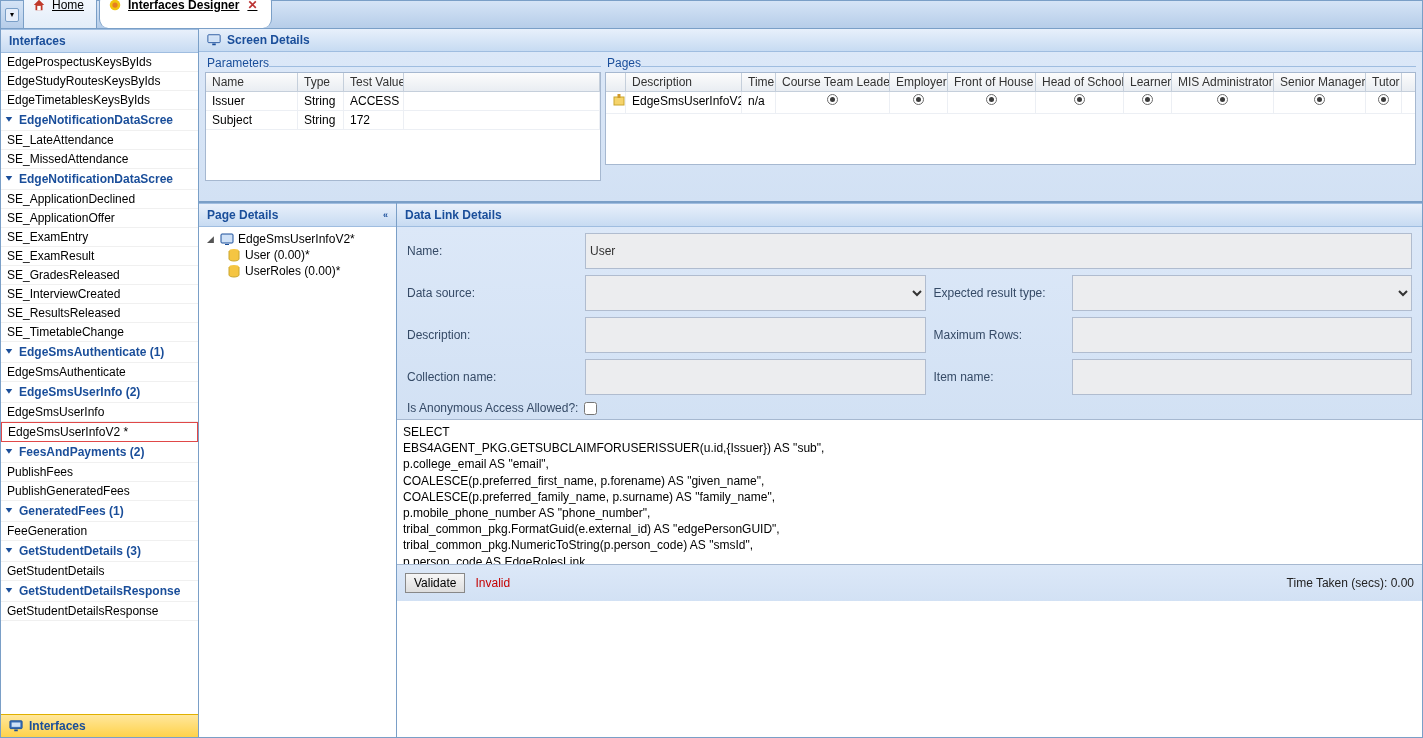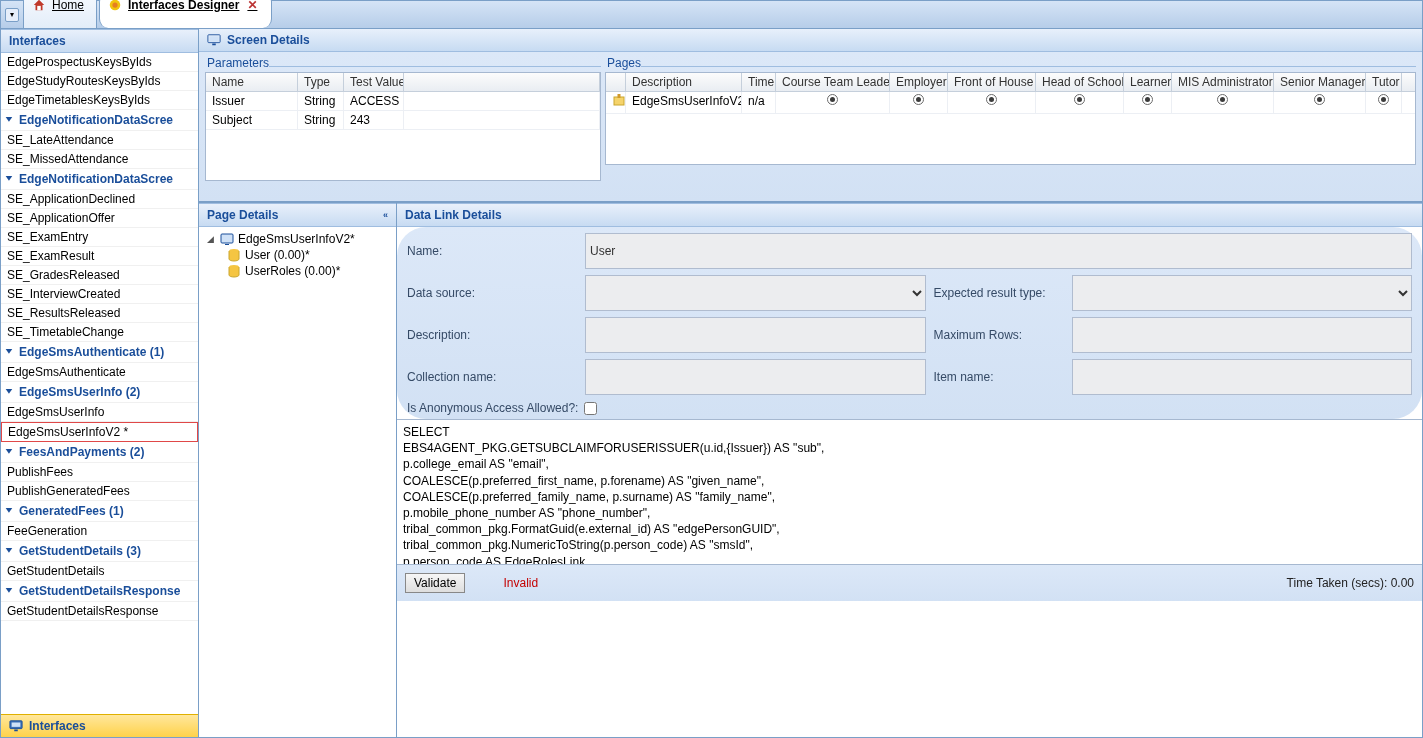--- a/index.html
+++ b/index.html
@@ -64,29 +64,29 @@
 .page-tree { flex: 1; padding: 4px; font-size: 12px; overflow: auto; background: #fff; }
 .page-tree-row { display: flex; align-items: center; gap: 4px; padding: 1px 2px; cursor: pointer; }
 .page-tree-row.indent1 { padding-left: 24px; }
 .expander { width: 11px; height: 11px; display: inline-flex; align-items: center; justify-content: center; font-size: 9px; color: #555; }
 .icon-page { width: 14px; height: 14px; display: inline-block; }
 .icon-db { width: 14px; height: 14px; display: inline-block; }
 
 
 .dld { flex: 1; display: flex; flex-direction: column; min-width: 0; }
 .dld .panel-header { }
-.dld-form { background: linear-gradient(to bottom, #dce8f8, #d2e1f4); padding: 6px 10px 4px 10px; display: grid; grid-template-columns: 170px 1fr 130px 1fr; column-gap: 8px; row-gap: 6px; align-items: center; font-size: 12px; color: #354a66; border-radius: 29px; }
+.dld-form { background: linear-gradient(to bottom, #dce8f8, #d2e1f4); padding: 6px 10px 4px 10px; display: grid; grid-template-columns: 170px 1fr 130px 1fr; column-gap: 8px; row-gap: 6px; align-items: center; font-size: 12px; color: #354a66; }
 .dld-form label { color: #354a66; }
 .dld-form input[type=text], .dld-form select { height: 20px; border: 1px solid #b0bccf; background: #ecedef; padding: 17px 4px; font-family: inherit; font-size: 12px; color: #333; width: 100%; }
 .dld-form .full { grid-column: 2 / span 3; }
 .dld-form .checkbox-row { grid-column: 1 / span 4; display: flex; align-items: center; gap: 6px; }
 .dld-query { flex: 1; border: 1px solid #a6b8d0; border-left: none; border-right: none; background: #fff; padding: 4px 6px; font-family: "Segoe UI", Tahoma, sans-serif; font-size: 12px; white-space: pre; overflow: auto; resize: none; line-height: 1.35; }
 .dld-footer { background: linear-gradient(to bottom, #dce8f8, #d2e1f4); padding: 8px 8px; display: flex; align-items: center; gap: 10px; }
 .btn-validate { border: 1px solid #888; background: linear-gradient(to bottom, #f6f6f6, #dedede); padding: 2px 8px; cursor: pointer; font-family: inherit; font-size: 12px; }
-.status-invalid { color: #c40000; margin-left: 28px; }
+.status-invalid { color: #c40000; }
 .dld-time { margin-left: auto; color: #222; }
 .dld-bottom-spacer { flex: 1; background: #fff; }
 
 .monitor-icon { width: 14px; height: 14px; display: inline-block; }
 
 
 .pw-name { width: 92px; }
 .pw-type { width: 46px; }
 .pw-testval { width: 60px; }
 .pw-fill { flex: 1; }
@@ -210,21 +210,21 @@
               </div>
               <div class="grid-row">
                 <div class="cell pw-name">Issuer</div>
                 <div class="cell pw-type">String</div>
                 <div class="cell pw-testval">ACCESS</div>
                 <div class="cell pw-fill"></div>
               </div>
               <div class="grid-row">
                 <div class="cell pw-name">Subject</div>
                 <div class="cell pw-type">String</div>
-                <div class="cell pw-testval">243</div>
+                <div class="cell pw-testval">172</div>
                 <div class="cell pw-fill"></div>
               </div>
               <div class="grid-body-spacer"></div>
             </div>
           </div>
 
           <div class="fieldset pages">
             <div class="fieldset-header-row">
               <span class="fieldset-label">Pages</span>
               <div class="fieldset-line"></div>

